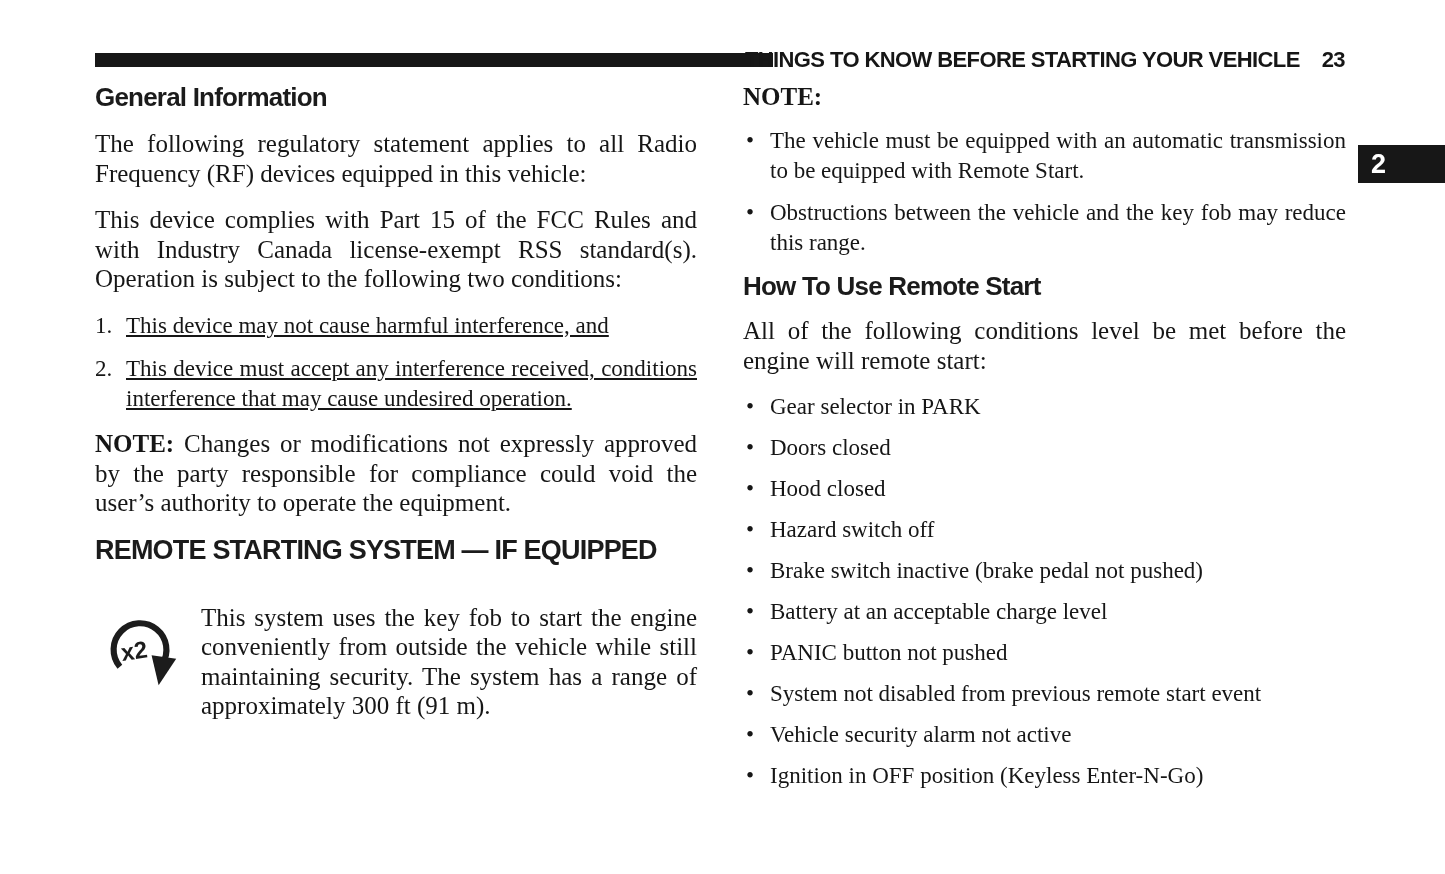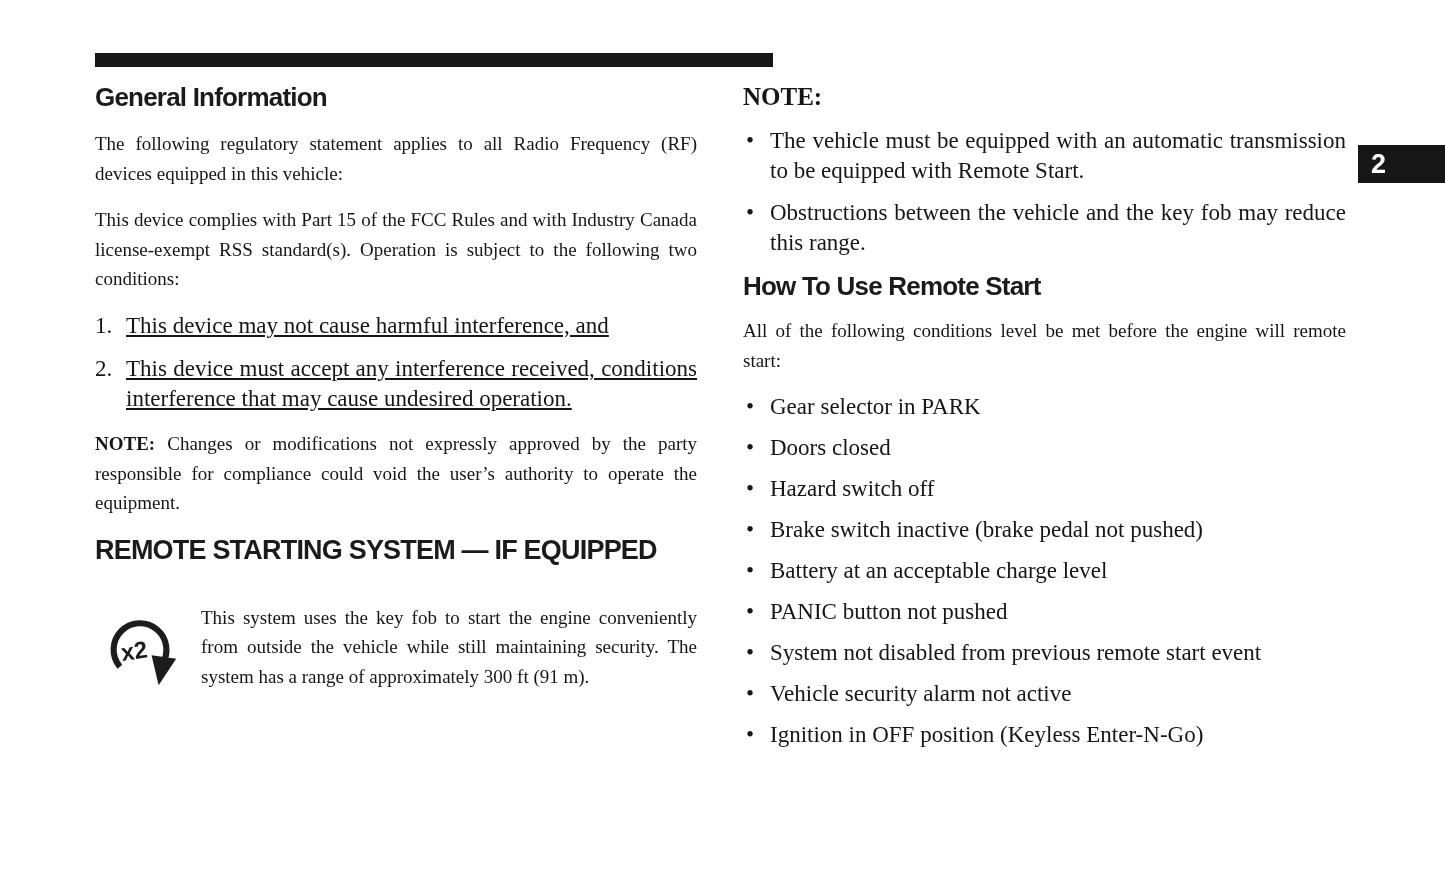--- a/index.html
+++ b/index.html
@@ -31,21 +31,21 @@
     font-family:"Liberation Sans", sans-serif;
     font-weight:bold;font-size:27px;line-height:38px;
     padding-left:13px;box-sizing:border-box;
   }
   
   .col-left{position:absolute;left:95px;top:82px;width:602px;}
   .col-right{position:absolute;left:743px;top:82px;width:603px;}
 
   p{
     margin:0 0 17px 0;
-    font-size:19px;line-height:29.5px;
+    font-size:25px;line-height:29.5px;
     text-align:justify;
   }
   .h-sans{
     font-family:"Liberation Sans", sans-serif;
     font-weight:bold;letter-spacing:-0.8px;
     color:#1b1b1b;
   }
   h2,h3{margin:0;}
   .h-general{font-size:26px;line-height:30px;margin:0 0 17px 0;}
   .h-remote{font-size:27px;line-height:30px;margin:6px 0 38px 0;}
@@ -90,20 +90,23 @@
     font-weight:bold;font-size:27px;fill:#1c1c1c;
   }
 </style>
 </head>
 <body>
 
 <div class="page">
 
   <div class="header-rule"></div>
 
+  <div class="running-header">
+    <span>THINGS TO KNOW BEFORE STARTING YOUR VEHICLE</span><span class="pagenum">23</span>
+  </div>
 
   <div class="chapter-tab">
     <span>2</span>
   </div>
 
   <div class="col-left">
     <h2 class="h-sans h-general">General Information</h2>
 
     <p>The following regulatory statement applies to all Radio Frequency (RF) devices equipped in this vehicle:</p>
 
@@ -142,20 +145,21 @@
       <li>Obstructions between the vehicle and the key fob may reduce this range.</li>
     </ul>
 
     <h2 class="h-sans h-howto">How To Use Remote Start</h2>
 
     <p>All of the following conditions level be met before the engine will remote start:</p>
 
     <ul class="bullets cond">
       <li>Gear selector in PARK</li>
       <li>Doors closed</li>
+      <li>Hood closed</li>
       <li>Hazard switch off</li>
       <li>Brake switch inactive (brake pedal not pushed)</li>
       <li>Battery at an acceptable charge level</li>
       <li>PANIC button not pushed</li>
       <li>System not disabled from previous remote start event</li>
       <li>Vehicle security alarm not active</li>
       <li>Ignition in OFF position (Keyless Enter-N-Go)</li>
     </ul>
   </div>
 

